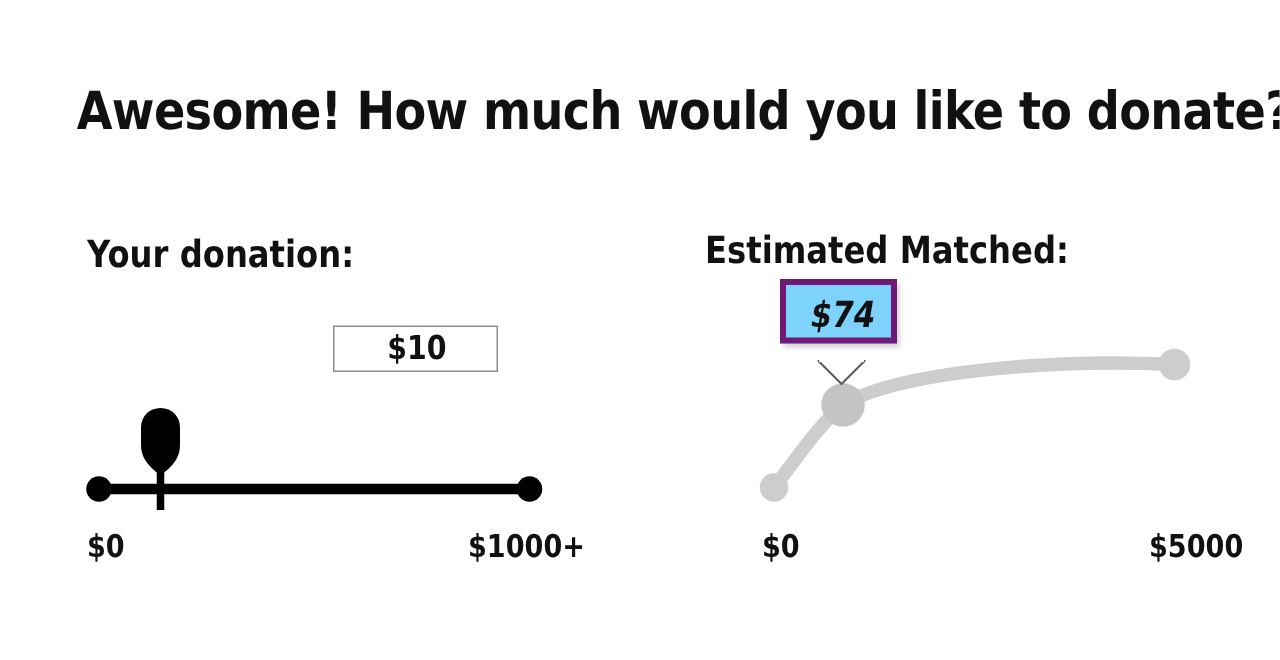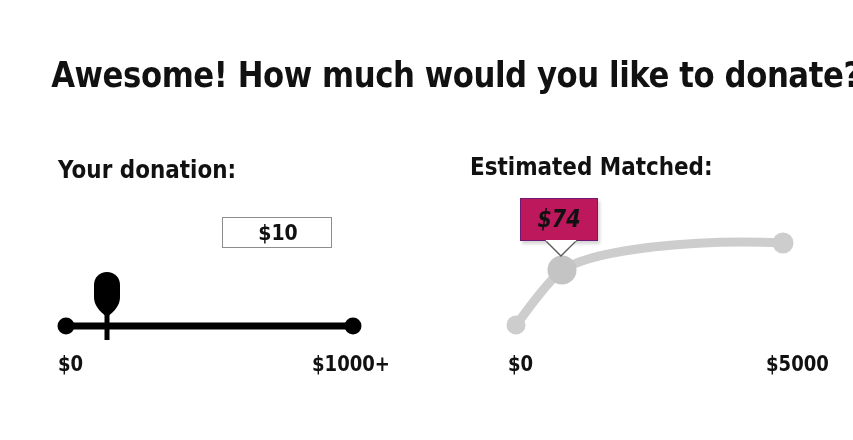--- a/index.html
+++ b/index.html
@@ -93,25 +93,25 @@
     position: absolute;
     left: 470px;
     top: 152px;
     font-size: 25px;
     color: #111111;
   }
 
   #matched-tooltip {
     position: absolute;
     left: 520px;
-    top: 198px;
+    top: 186px;
     width: 78px;
     height: 43px;
-    background: #be185d;
-    border: 1px solid #701a75;
+    background: #7dd3fc;
+    border: 4px solid #701a75;
     box-sizing: border-box;
     box-shadow: 2px 3px 3px rgba(0,0,0,0.16);
     z-index: 5;
   }
   #matched-tooltip-value {
     position: absolute;
     left: 0;
     top: 0;
     width: 76px;
     height: 41px;

